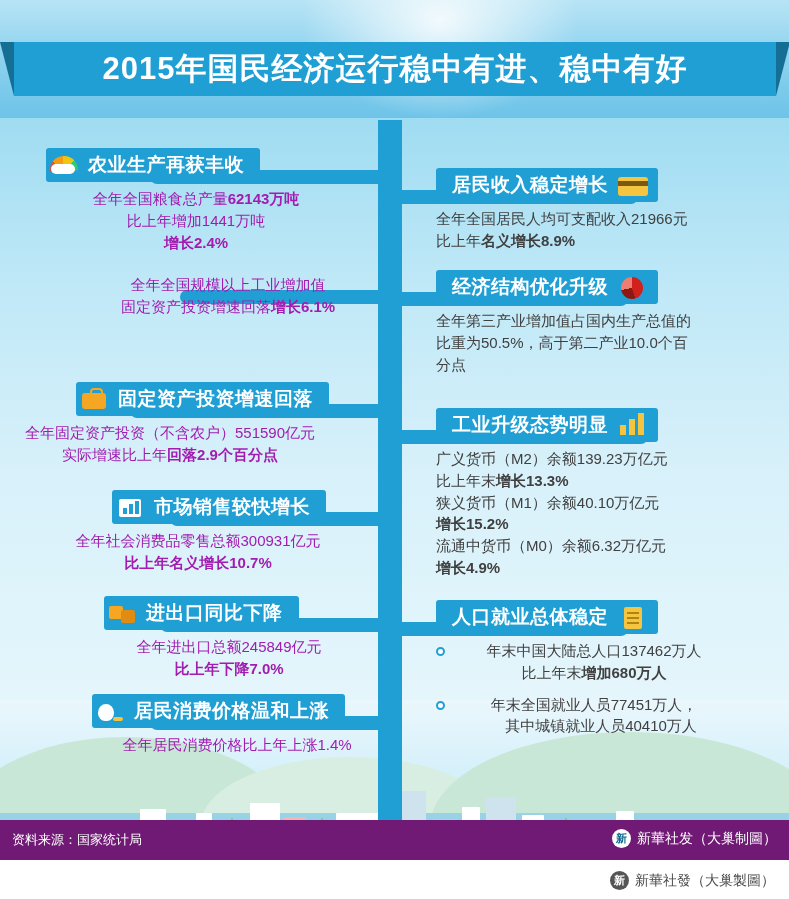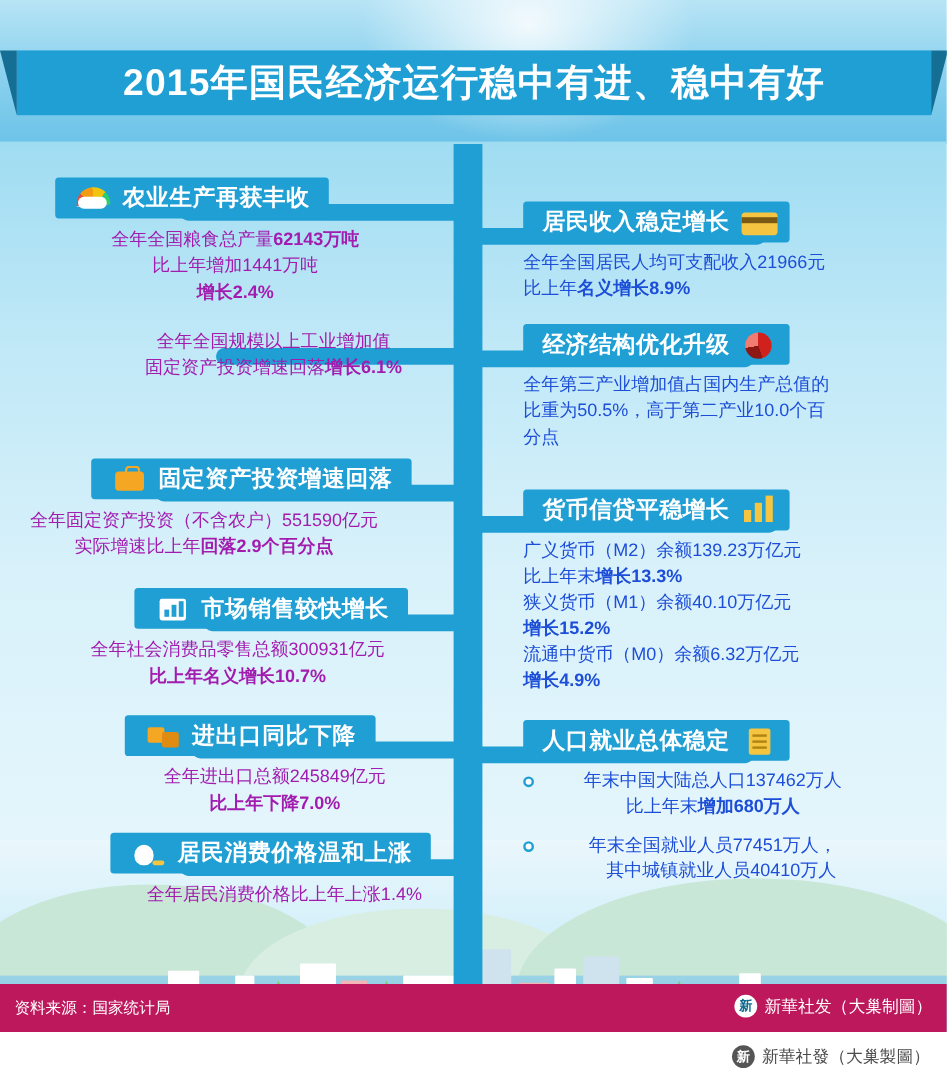--- a/index.html
+++ b/index.html
@@ -66,44 +66,44 @@
   }
   .branch{
     position:absolute;height:14px;background:#1f9fd4;
   }
   .branch-l{border-radius:7px 0 0 7px;}
   .branch-r{border-radius:0 7px 7px 0;}
   
   .card{position:absolute;}
   .card-head{
     position:relative;display:inline-flex;align-items:center;
-    background:#1f9fd4;height:34px;padding:0 16px 0 18px;
+    background:#1f9fd4;height:34px;padding:0 16px 0 4px;
     border-radius:3px;
   }
   .card-head .htext{
     color:#ffffff;font-size:19px;font-weight:bold;white-space:nowrap;letter-spacing:.5px;
   }
   .card-icon{
     width:30px;height:26px;margin-right:8px;position:relative;flex:0 0 auto;
   }
   .card-body{
     margin-top:6px;font-size:15px;color:#a21caf;line-height:1.45;
   }
   .card-body .b{font-weight:bold;}
   .card-body .line{white-space:nowrap;}
-  .right .card-body{color:#1d4ed8;}
+  .right .card-body{color:#404040;}
   .bullet-line{position:relative;padding-left:16px;white-space:normal;}
   .bullet-line .dot{
     position:absolute;left:0;top:7px;width:9px;height:9px;border-radius:50%;
     border:2px solid #1f9fd4;box-sizing:border-box;background:#ffffff;
   }
   
   .footer{
     position:absolute;left:0;bottom:0;width:789px;height:40px;
-    background:#be185d;
+    background:#701a75;
   }
   .footer .src{
     position:absolute;left:12px;top:11px;color:#ffffff;font-size:13px;
   }
   .footer .agency{
     position:absolute;right:12px;top:9px;color:#ffffff;font-size:14px;
     display:flex;align-items:center;gap:6px;
   }
   .seal{
     width:19px;height:19px;border-radius:50%;background:#ffffff;color:#106a8e;
@@ -309,21 +309,21 @@
 
   <div class="card right" style="left:436px;top:408px;">
     <div class="card-head" style="flex-direction:row-reverse;padding:0 10px 0 16px;">
       <span class="card-icon" style="margin:0 0 0 10px;">
         <i class="ic-bars">
             <i style="left:0;height:10px;"></i>
             <i style="left:9px;height:16px;"></i>
             <i style="left:18px;height:22px;"></i>
           </i>
       </span>
-      <span class="htext">货币信贷平稳增长</span>
+      <span class="htext">工业升级态势明显</span>
     </div>
     <div class="card-body" style="width:300px;">
       <div class="line"><span>广义货币（M2）余额139.23万亿元</span></div>
       <div class="line"><span>比上年末</span><span class="b">增长13.3%</span></div>
       <div class="line"><span>狭义货币（M1）余额40.10万亿元</span></div>
       <div class="line"><span class="b">增长15.2%</span></div>
       <div class="line"><span>流通中货币（M0）余额6.32万亿元</span></div>
       <div class="line"><span class="b">增长4.9%</span></div>
     </div>
   </div>

